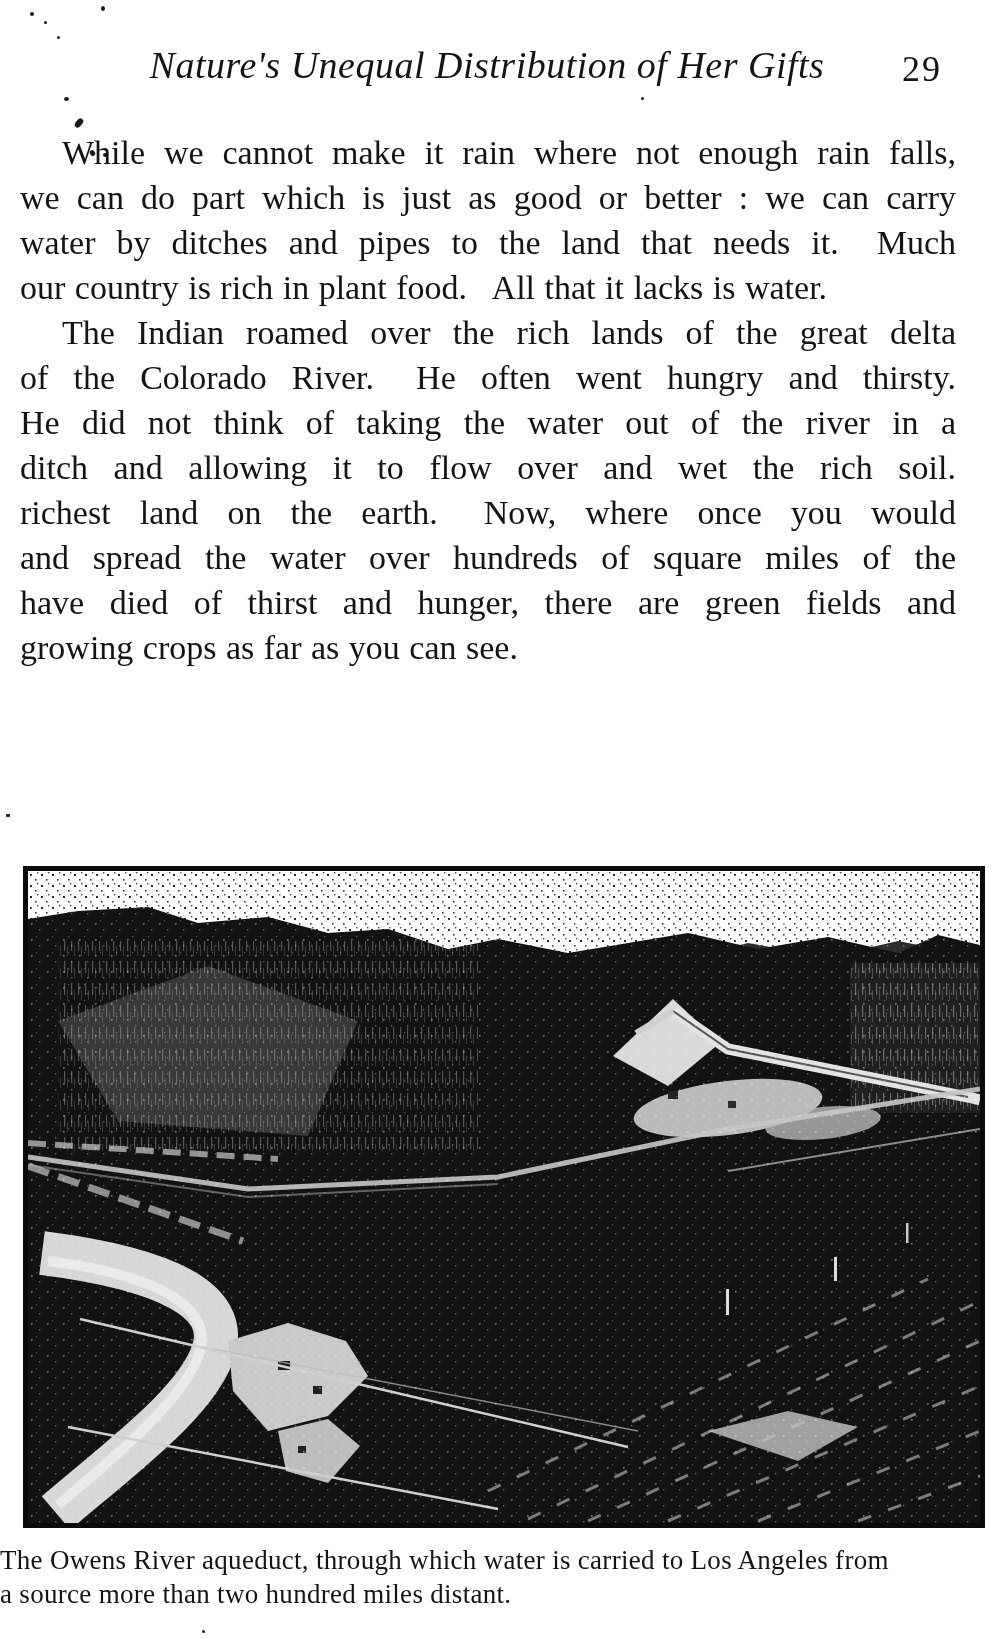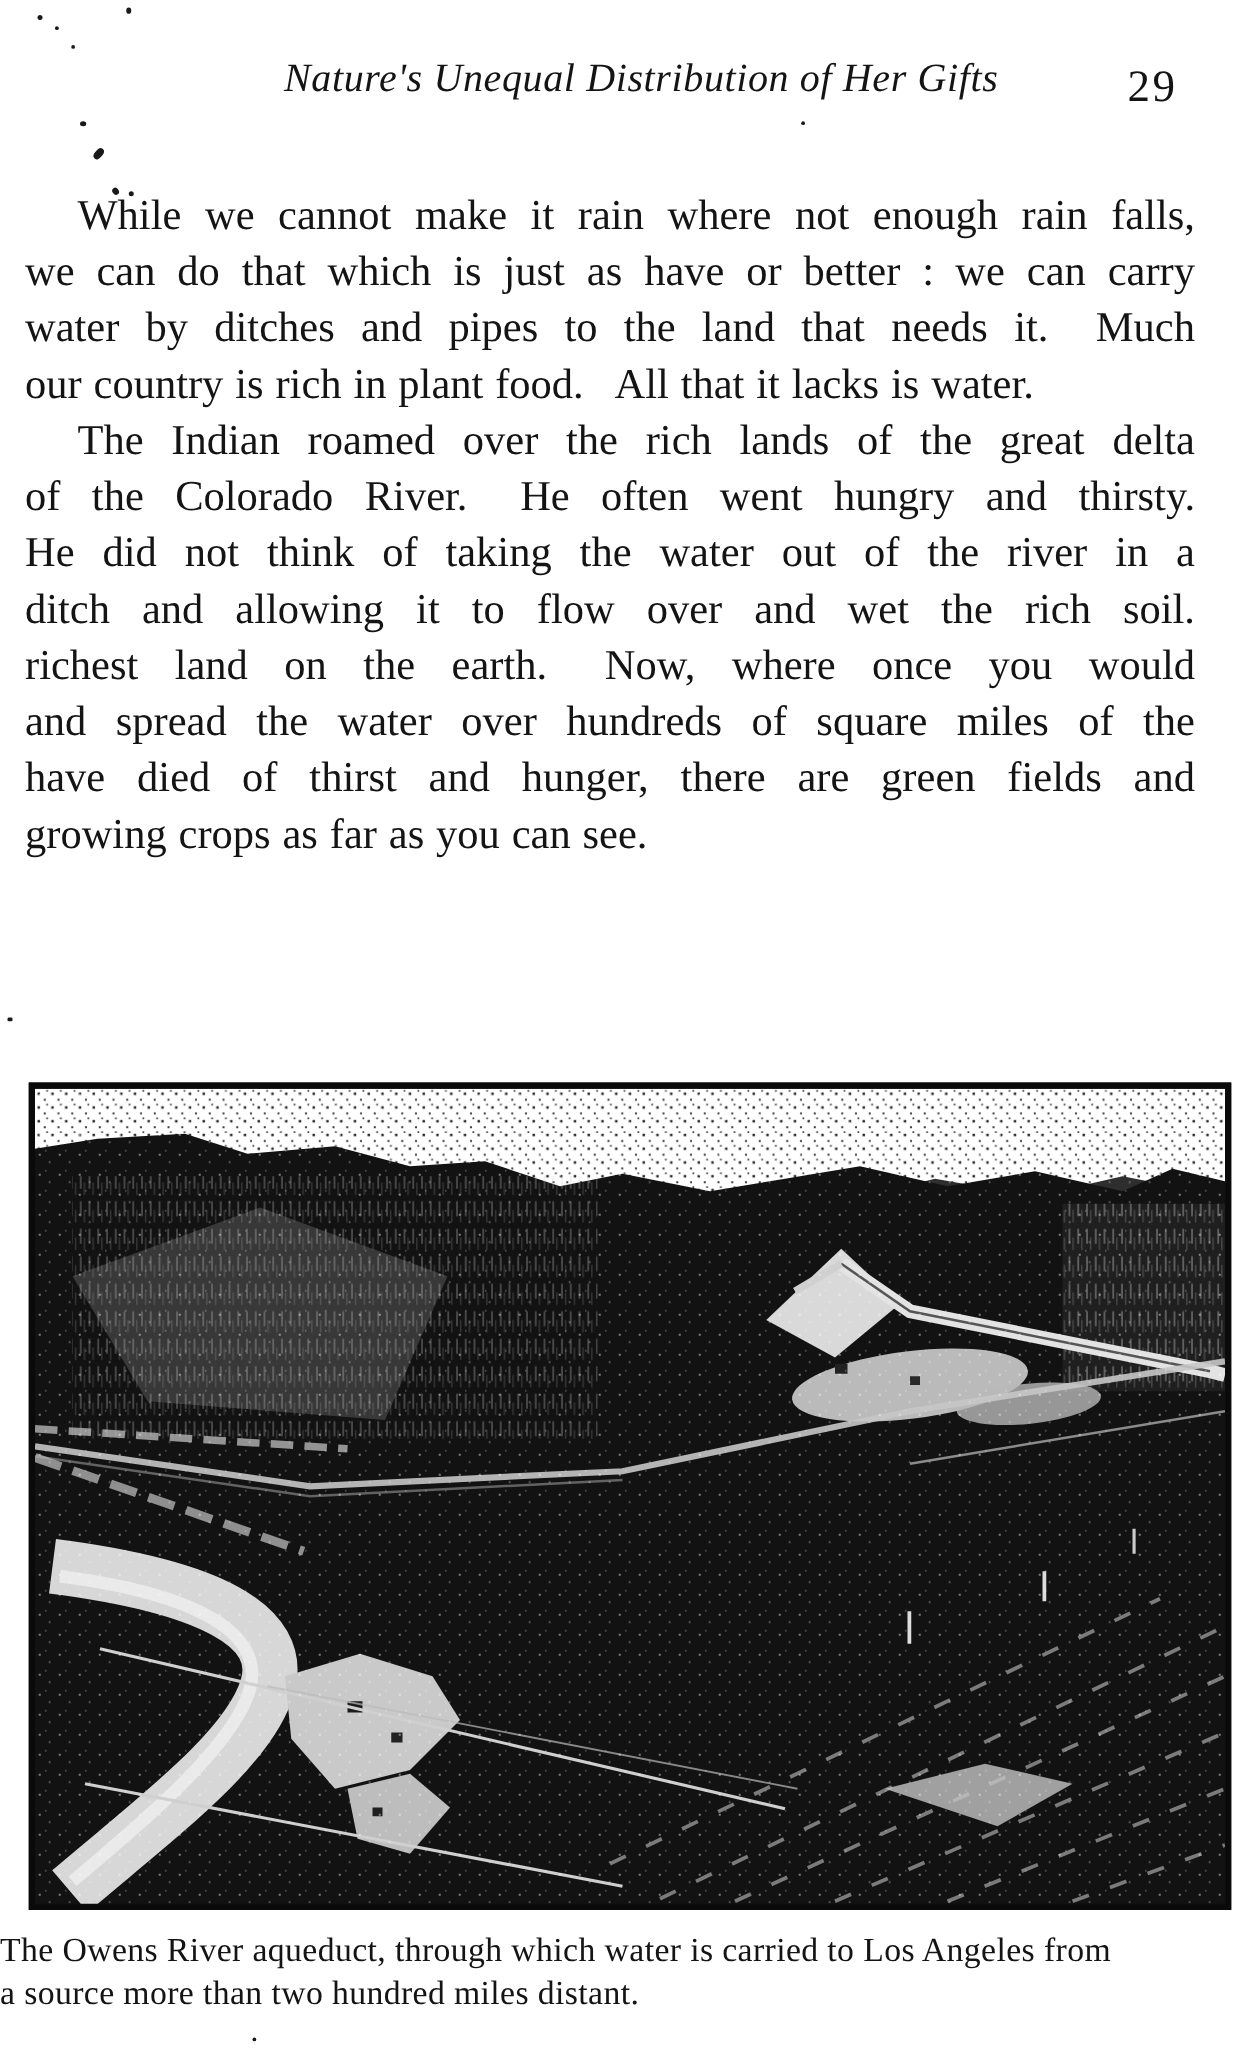--- a/index.html
+++ b/index.html
@@ -4,31 +4,30 @@
 <style>
   html,body{margin:0;padding:0;}
   body{
     width:1000px;height:1639px;position:relative;overflow:hidden;
     background:#ffffff;color:#141414;
     font-family:"Liberation Serif", serif;
     -webkit-font-smoothing:antialiased;
   }
   .running-header{
     position:absolute;top:44px;left:0;width:974px;
-    text-align:center;font-style:italic;font-size:32px;line-height:1.15;
+    text-align:center;font-style:italic;font-size:38px;line-height:1.15;
     letter-spacing:.5px;
-    margin-left:26px;
   }
   .pagenum{
     position:absolute;top:48px;right:58px;
     font-style:normal;font-size:36px;letter-spacing:2px;text-align:center;
   }
   .body-text{
     position:absolute;top:130px;left:20px;width:936px;
-    font-size:34px;line-height:45px;word-spacing:1px;margin-top:20px;
+    font-size:34px;line-height:45px;word-spacing:1px;
   }
   .para{margin:0;}
   .line{text-align:justify;text-align-last:justify;}
   .para .line:first-child{text-indent:42px;}
   .para .line:last-child{text-align-last:left;}
   figure{margin:0;}
   .photo-frame{
     position:absolute;top:866px;left:23px;width:962px;height:662px;
     border:5px solid #0a0a0a;box-sizing:border-box;background:#101010;
   }
@@ -66,21 +65,21 @@
 <span class="speck s11"></span>
 
 <header class="running-header">
   <span>Nature's Unequal Distribution of Her Gifts</span>
 </header>
 <span class="pagenum">29</span>
 
 <main class="body-text">
   <div class="para">
     <div class="line">While we cannot make it rain where not enough rain falls,</div>
-    <div class="line">we can do that which is just as have or better : we can carry</div>
+    <div class="line">we can do part which is just as good or better : we can carry</div>
     <div class="line">water by ditches and pipes to the land that needs it.  Much</div>
     <div class="line">our country is rich in plant food.  All that it lacks is water.</div>
   </div>
   <div class="para">
     <div class="line">The Indian roamed over the rich lands of the great delta</div>
     <div class="line">of the Colorado River.  He often went hungry and thirsty.</div>
     <div class="line">He did not think of taking the water out of the river in a</div>
     <div class="line">ditch and allowing it to flow over and wet the rich soil.</div>
     <div class="line">richest land on the earth.  Now, where once you would</div>
     <div class="line">and spread the water over hundreds of square miles of the</div>

